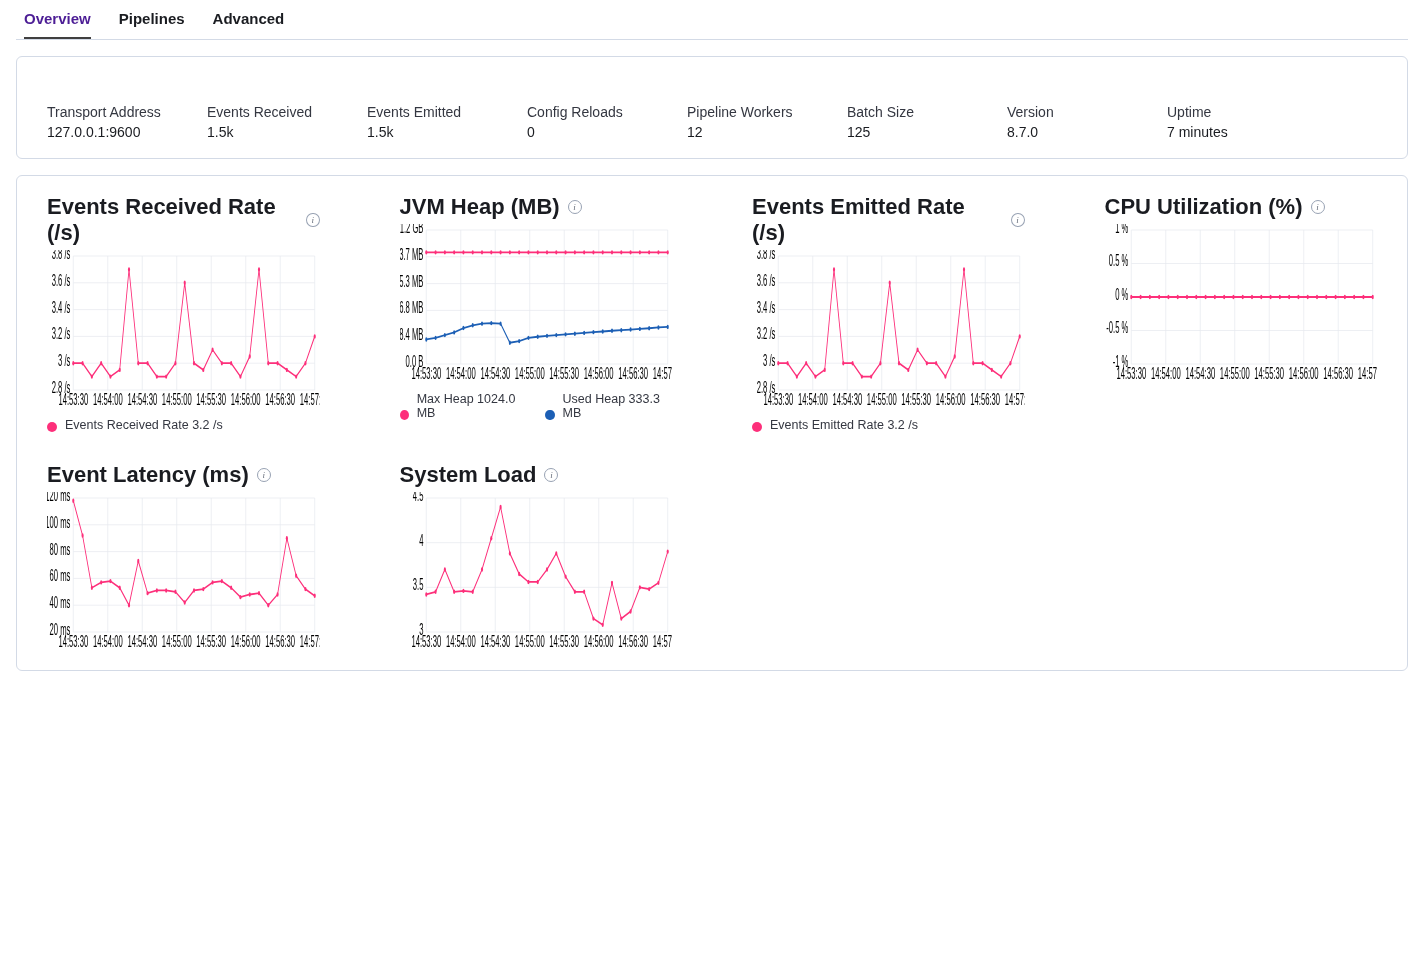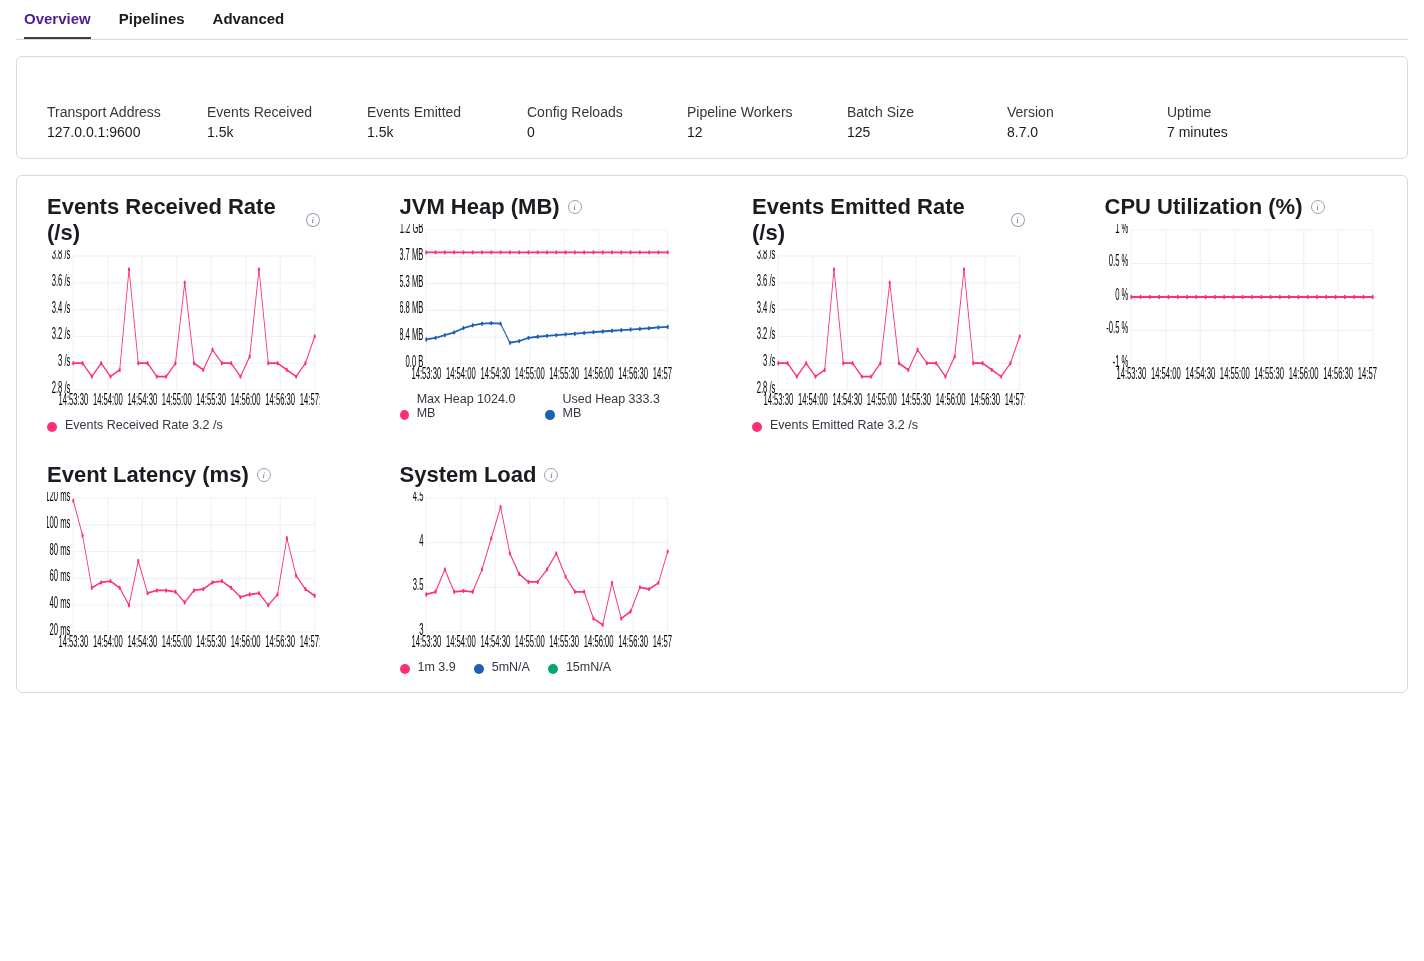--- a/index.html
+++ b/index.html
@@ -526,29 +526,15 @@
             <circle cx="424.0384615384615" cy="132.85333333333332" class="dot" fill="#fd2f7a"></circle>
             <circle cx="443.4615384615385" cy="90.86666666666669" class="dot" fill="#fd2f7a"></circle>
             <circle cx="462.8846153846154" cy="126.60000000000001" class="dot" fill="#fd2f7a"></circle>
             <circle cx="482.3076923076923" cy="119.45333333333333" class="dot" fill="#fd2f7a"></circle>
             <circle cx="501.7307692307692" cy="95.33333333333334" class="dot" fill="#fd2f7a"></circle>
             <circle cx="521.1538461538462" cy="97.12" class="dot" fill="#fd2f7a"></circle>
             <circle cx="540.5769230769231" cy="90.86666666666669" class="dot" fill="#fd2f7a"></circle>
             <circle cx="560" cy="59.60000000000001" class="dot" fill="#fd2f7a"></circle>
           </svg>
         </div>
-        <div class="legend">
-          <span class="legend-item">
-            <span class="swatch pink"></span>
-            <span>1m 3.9</span>
-          </span>
-          <span class="legend-item">
-            <span class="swatch blue"></span>
-            <span>5mN/A</span>
-          </span>
-          <span class="legend-item">
-            <span class="swatch green"></span>
-            <span>15mN/A</span>
-          </span>
-        </div>
       </div>
     </div>
 </div>
 
 </body></html>

